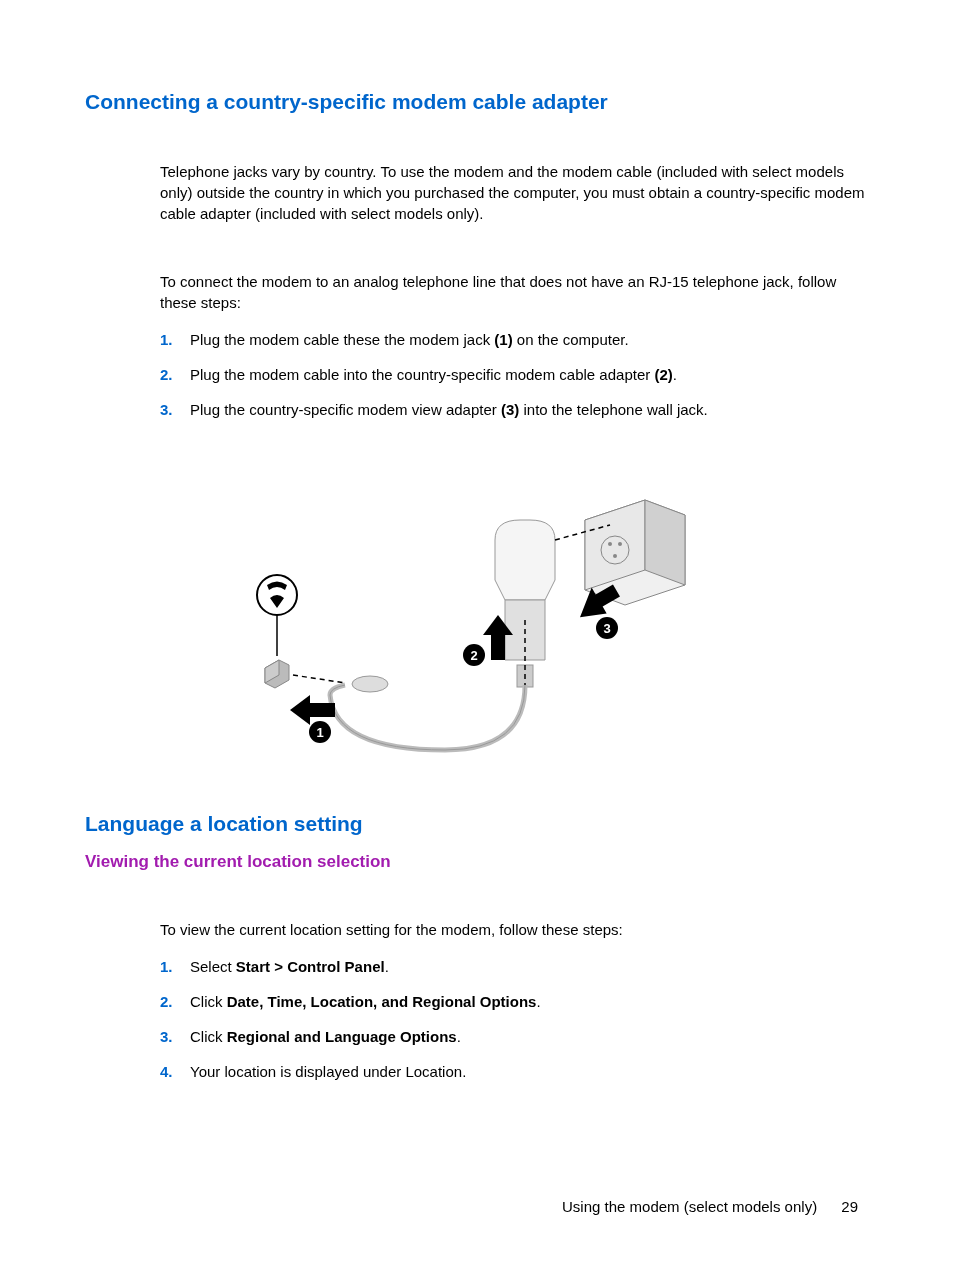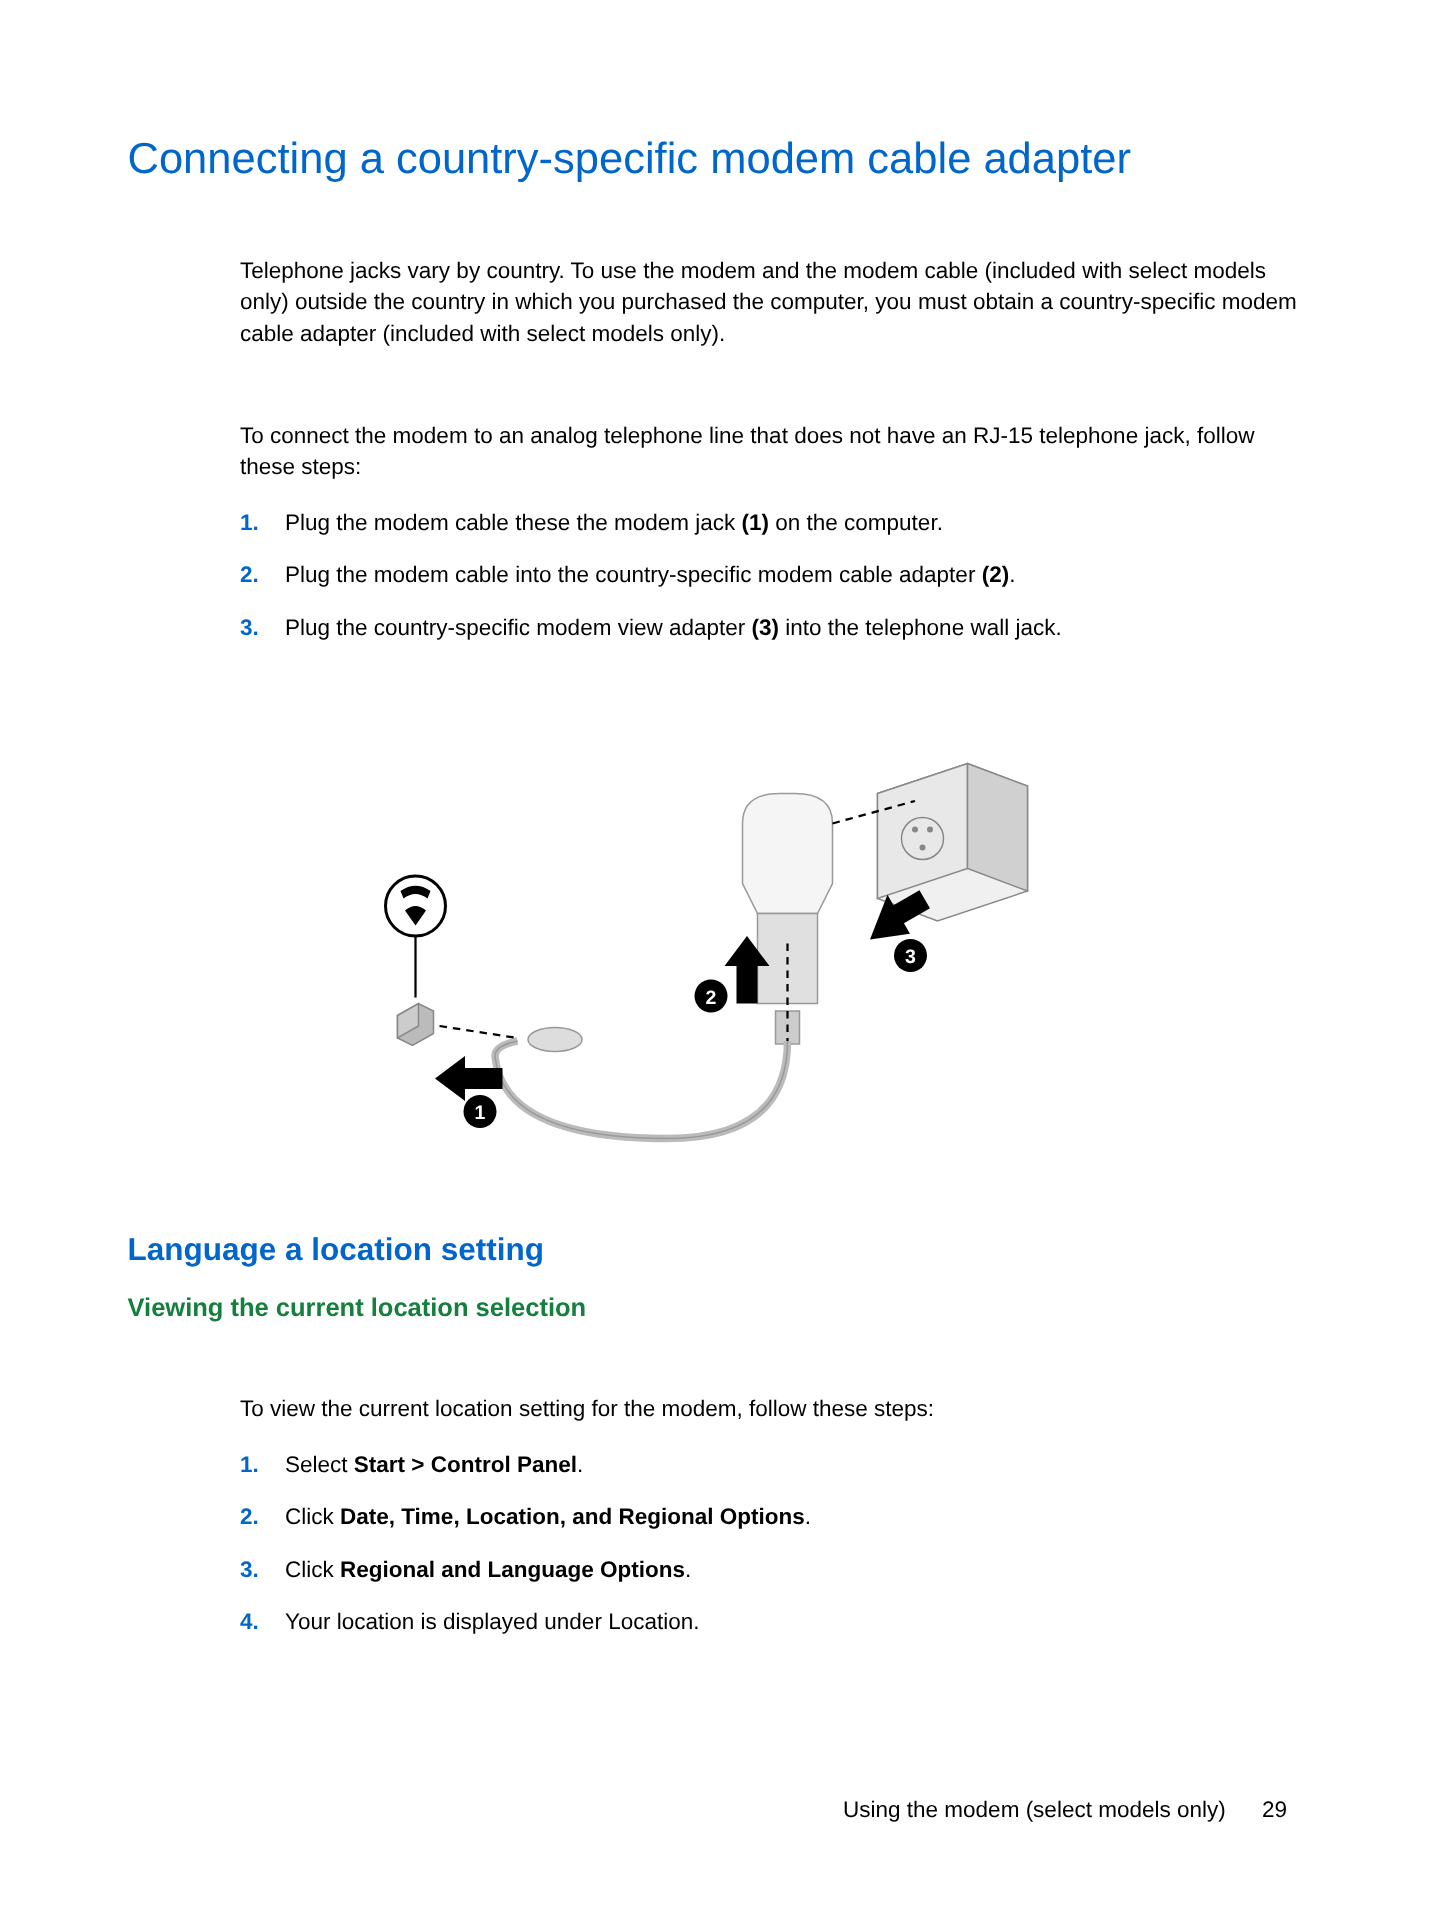--- a/index.html
+++ b/index.html
@@ -10,33 +10,33 @@
     body {
       font-family: Arial, Helvetica, sans-serif;
       background: #fff;
       width: 954px;
       height: 1270px;
       position: relative;
       padding: 90px 85px 60px 85px;
     }
     .h1 {
       color: #0066cc;
-      font-size: 29px;
-      font-weight: normal;
+      font-size: 21px;
+      font-weight: bold;
       margin-bottom: 18px;
     }
     .h2 {
       color: #0066cc;
       font-size: 21px;
       font-weight: bold;
       margin-top: 28px;
       margin-bottom: 16px;
     }
     .h3 {
-      color: #15803d;
+      color: #a21caf;
       font-size: 17px;
       font-weight: bold;
       margin-bottom: 12px;
     }
     .body-text {
       font-size: 15px;
       color: #000;
       line-height: 1.4;
       margin-bottom: 16px;
       margin-left: 75px;

